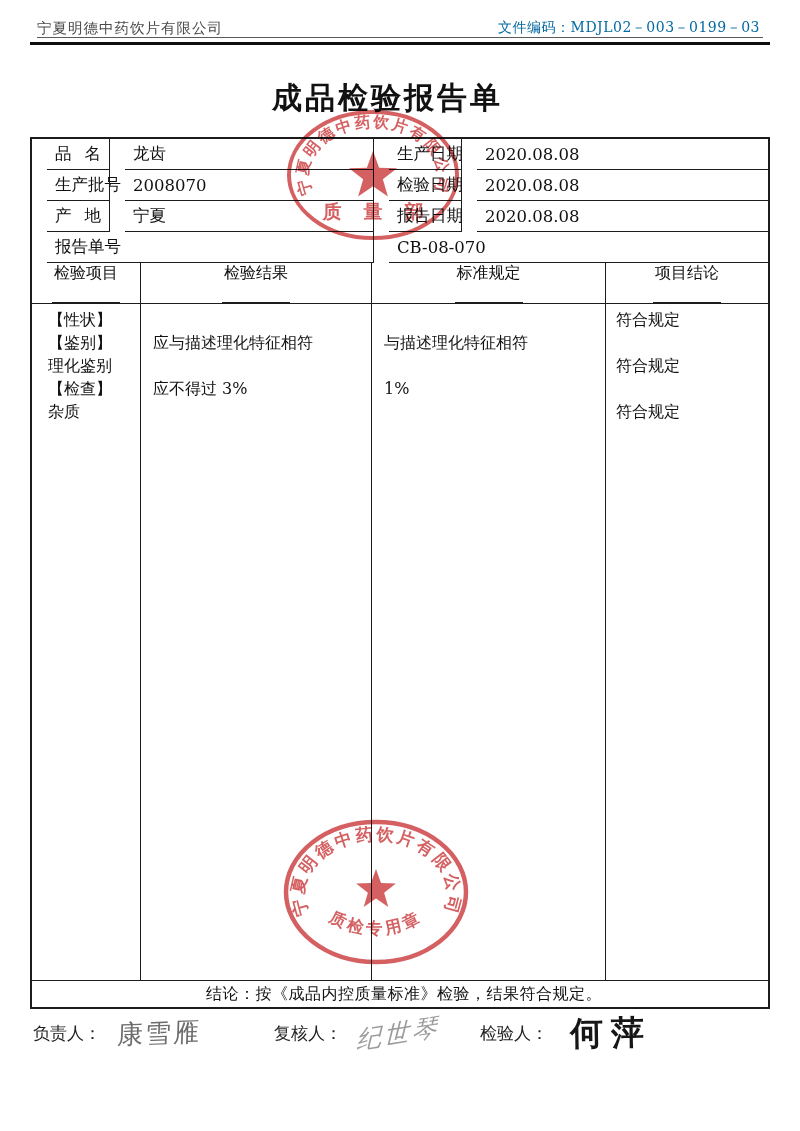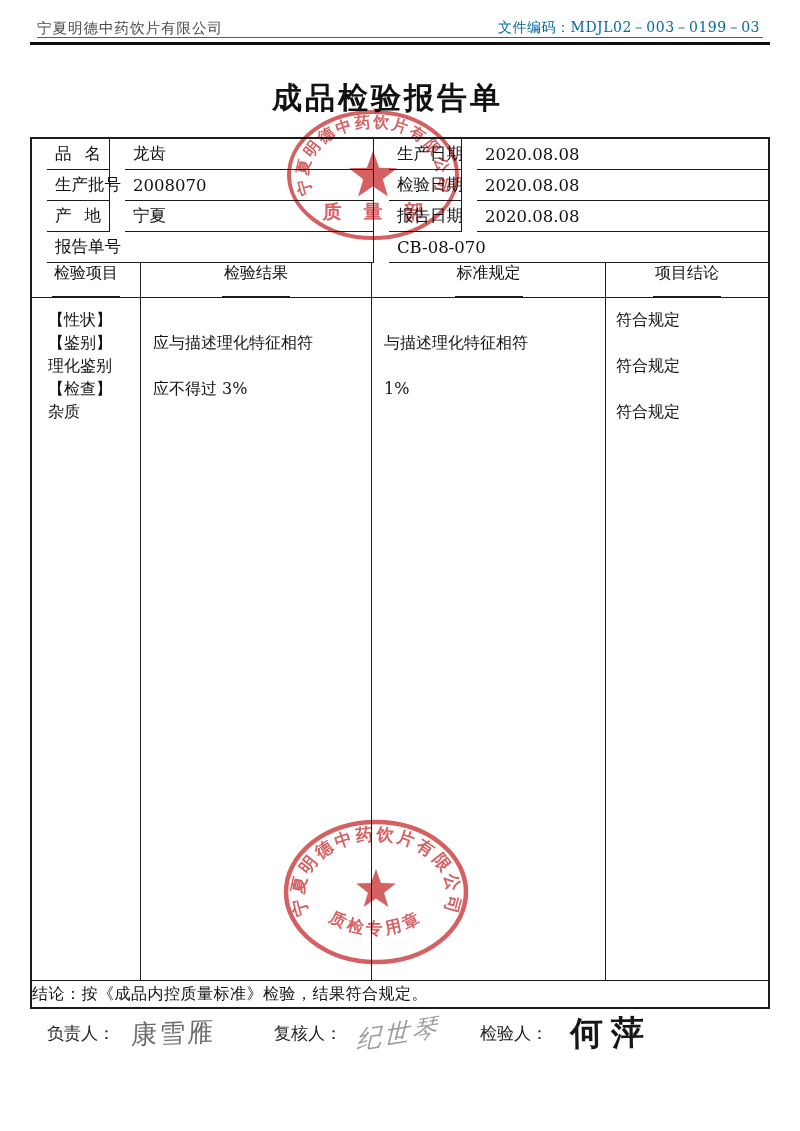--- a/index.html
+++ b/index.html
@@ -25,35 +25,35 @@
         padding:0 8px;white-space:nowrap;margin-left:15px;}
   .cell.lastcol{border-right:none;}
   .cell.span2a{grid-column:1/3;}
   .cell.span2b{grid-column:3/5;border-right:none;}
   .spread{display:block;width:100%;text-align:justify;text-align-last:justify;}
   
   .insp-head{display:grid;grid-template-columns:109px 231px 234px 162px;height:31px;}
   .ih{box-sizing:border-box;display:flex;align-items:center;justify-content:center;
       font-size:16px;border-right:1.6px solid #1c1c1c;border-bottom:1.6px solid #1c1c1c;}
   .ih.lastcol{border-right:none;}
-  .ih span{border-bottom:1px solid #1c1c1c;padding:0 2px 12px 2px;}
+  .ih span{border-bottom:1px solid #1c1c1c;padding:0 2px 18px 2px;}
   
   .insp-body{display:grid;grid-template-columns:109px 231px 234px 162px;height:686px;}
   .ib{box-sizing:border-box;border-right:1.6px solid #1c1c1c;padding-top:14px;font-size:16px;}
   .ib.lastcol{border-right:none;}
   .ib .ln{height:23px;line-height:23px;white-space:nowrap;}
   .pad8{padding-left:16px;}.pad12{padding-left:12px;}.pad10{padding-left:10px;}
   
   .conc{box-sizing:border-box;height:27px;border-top:1.6px solid #1c1c1c;
-        display:flex;align-items:center;font-size:16px;letter-spacing:.5px;}
+        display:flex;align-items:center;padding-left:8px;font-size:16px;letter-spacing:.5px;justify-content:center;}
   
   .sig{position:absolute;left:30px;top:1008px;width:740px;height:60px;}
   .sig-g{position:absolute;display:flex;align-items:center;height:50px;top:0;}
   .sig-l{font-size:17px;color:#222;}
-  .g1{left:17px;text-align:center;}.g2{left:244px;}.g3{left:450px;}
+  .g1{left:3px;text-align:center;}.g2{left:244px;}.g3{left:450px;}
   .name1{font-size:26px;color:#6d6d6d;margin-left:16px;transform:rotate(-2deg) skewX(-4deg);letter-spacing:2px;}
   .name2{font-size:25px;color:#9b9b9b;margin-left:14px;font-style:italic;
          transform:rotate(-9deg) skewX(-10deg);letter-spacing:3px;}
   .name3{font-size:33px;color:#161616;font-weight:bold;margin-left:22px;
          transform:rotate(-1deg);letter-spacing:8px;}
   
   .stamp{position:absolute;mix-blend-mode:multiply;opacity:.88;}
   .stamp-top{left:283px;top:108px;}
   .stamp-bottom{left:276px;top:814px;}
 </style>

